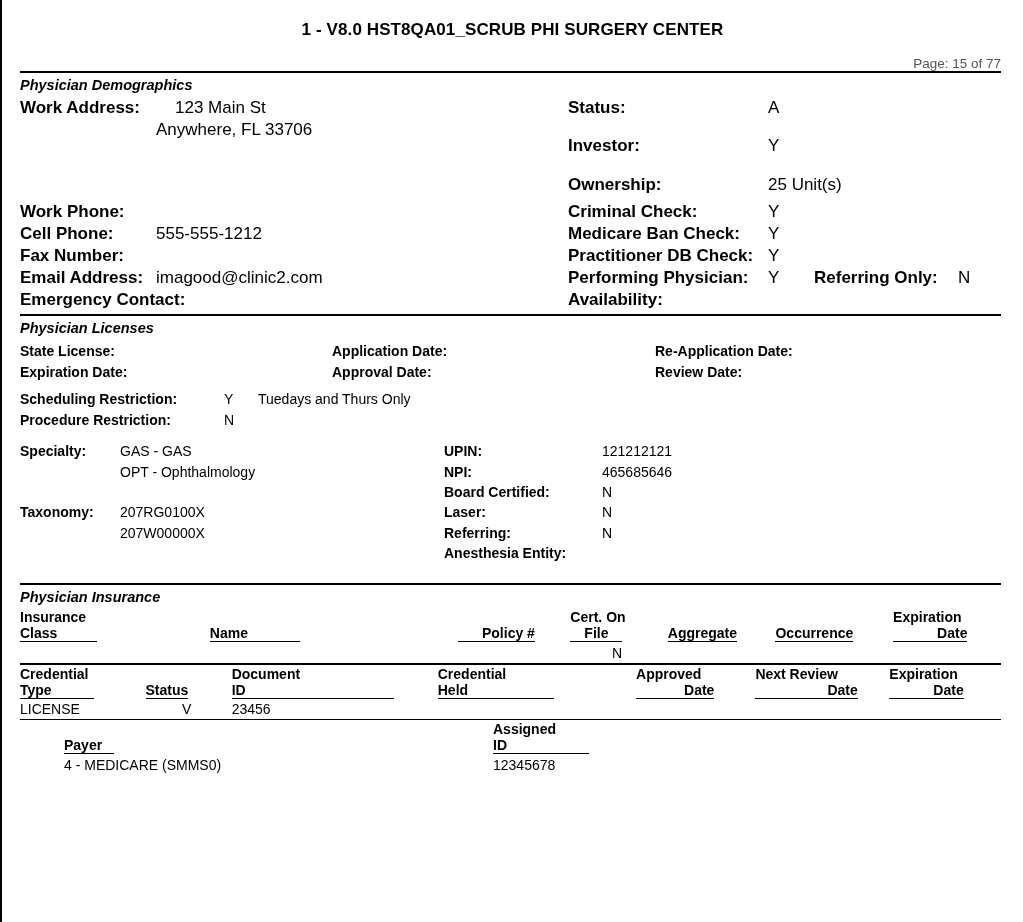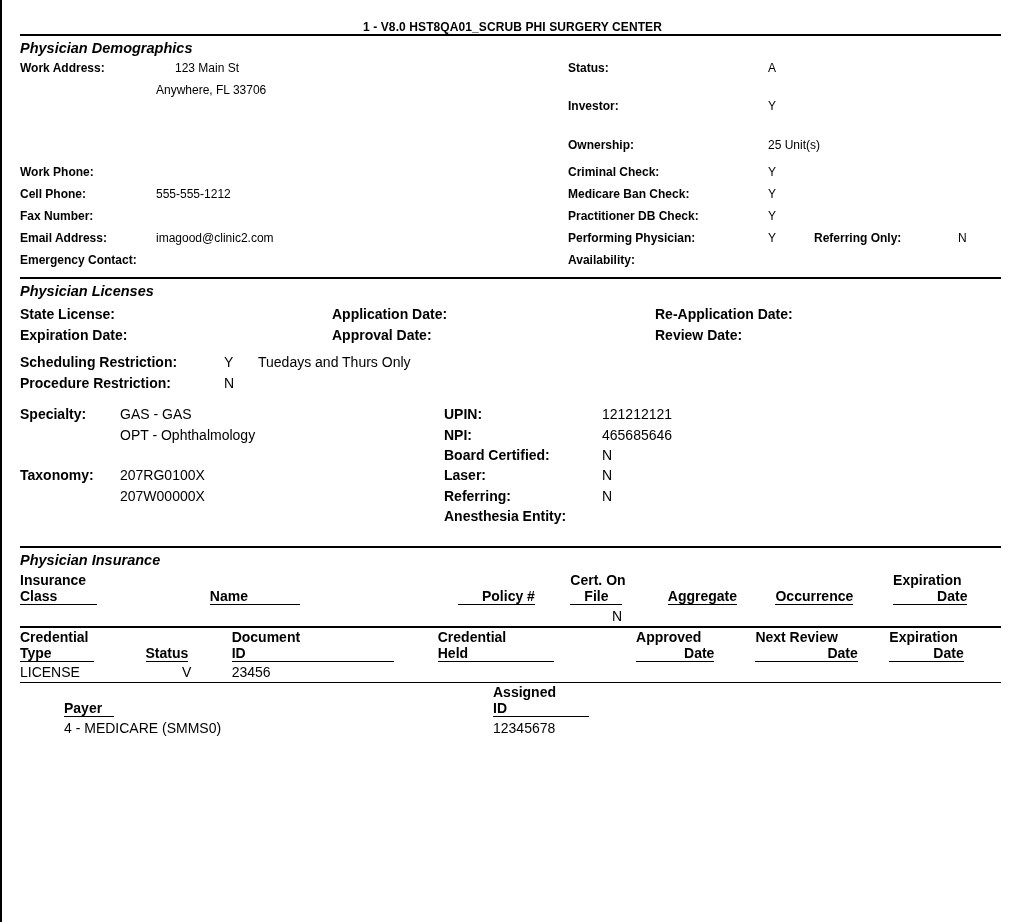--- a/index.html
+++ b/index.html
@@ -19,21 +19,21 @@
     position: relative;
     width: 1023px;
     height: 922px;
     box-sizing: border-box;
     background: #ffffff;
     border-left: 2px solid #000;
   }
   .doc-title {
     text-align: center;
     font-weight: bold;
-    font-size: 12px;
+    font-size: 17px;
     padding-top: 20px;
     letter-spacing: 0.1px;
   }
   .page-number {
     text-align: right;
     font-size: 13.5px;
     color: #555;
     padding-right: 22px;
     padding-top: 16px;
   }
@@ -70,21 +70,21 @@
     white-space: nowrap;
   }
   .val {
     font-weight: normal;
     white-space: nowrap;
   }
   
   .demo {
     position: relative;
     height: 218px;
-    font-size: 12px;
+    font-size: 17px;
   }
   .abs { position: absolute; white-space: nowrap; }
 
   
   .lic {
     position: relative;
     height: 244px;
     font-size: 14px;
   }
 
@@ -114,20 +114,21 @@
     border-bottom: 1.5px solid #000;
     display: inline-block;
   }
 </style>
 </head>
 <body>
 
 <div class="page">
 
   <div class="doc-title">1 - V8.0 HST8QA01_SCRUB PHI SURGERY CENTER</div>
+  <div class="page-number">Page: 15 of 77</div>
 
 
   <div class="content">
 
     <hr class="hr">
 
     <div class="section-title">Physician Demographics</div>
 
     <div class="demo">
       <span class="abs lbl" style="left:0px; top:2px;">Work Address:</span>

